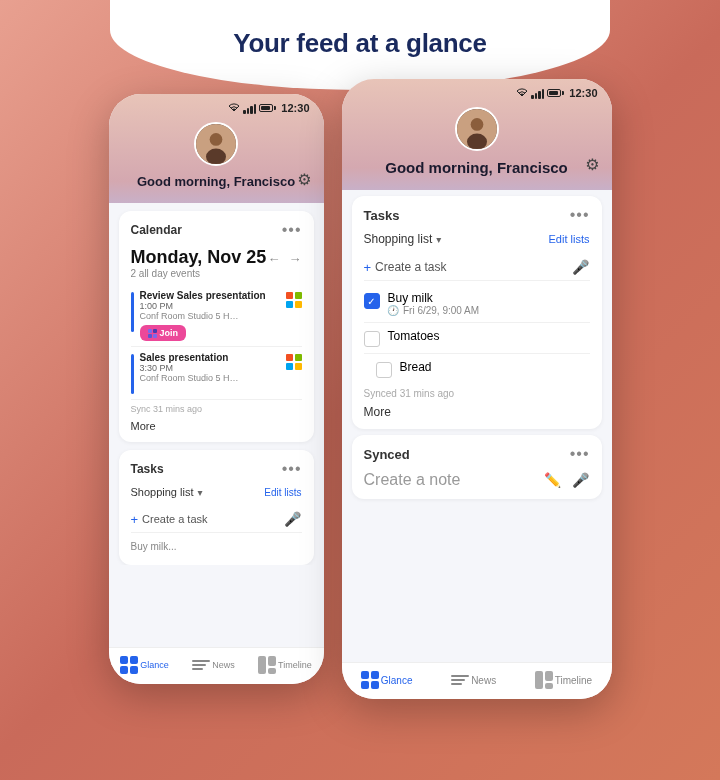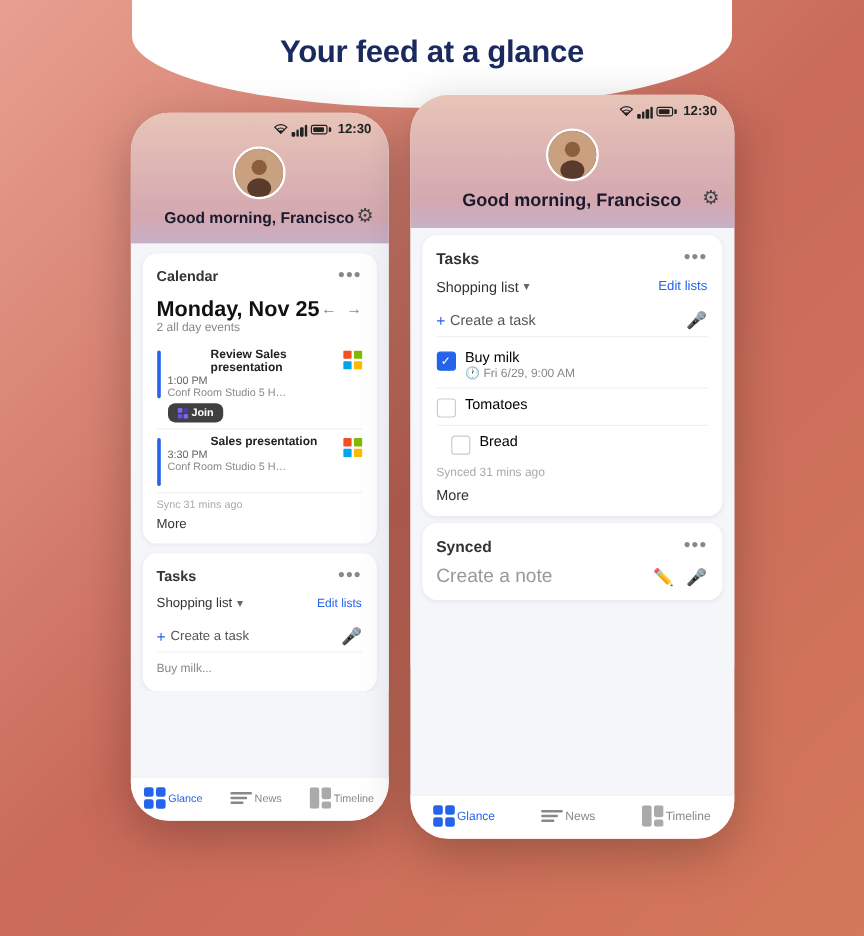--- a/index.html
+++ b/index.html
@@ -190,36 +190,35 @@
       background: #2563eb;
       border-radius: 2px;
       flex-shrink: 0;
       margin-top: 2px;
     }
     .event-details { flex: 1; }
     .event-name {
       font-size: 10px;
       font-weight: 600;
       color: #222;
-      margin-left: 36px;
     }
     .event-time {
       font-size: 9px;
       color: #666;
     }
     .event-location {
       font-size: 9px;
       color: #888;
       white-space: nowrap;
       overflow: hidden;
       text-overflow: ellipsis;
       max-width: 100px;
     }
     .join-btn {
-      background: #404040;
+      background: #ec4899;
       color: white;
       border: none;
       border-radius: 6px;
       padding: 3px 8px;
       font-size: 9px;
       font-weight: 600;
       cursor: pointer;
       display: flex;
       align-items: center;
       gap: 3px;

